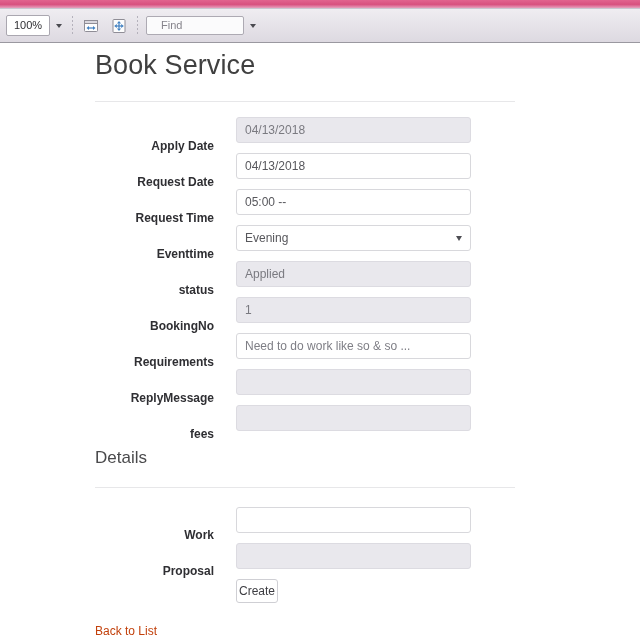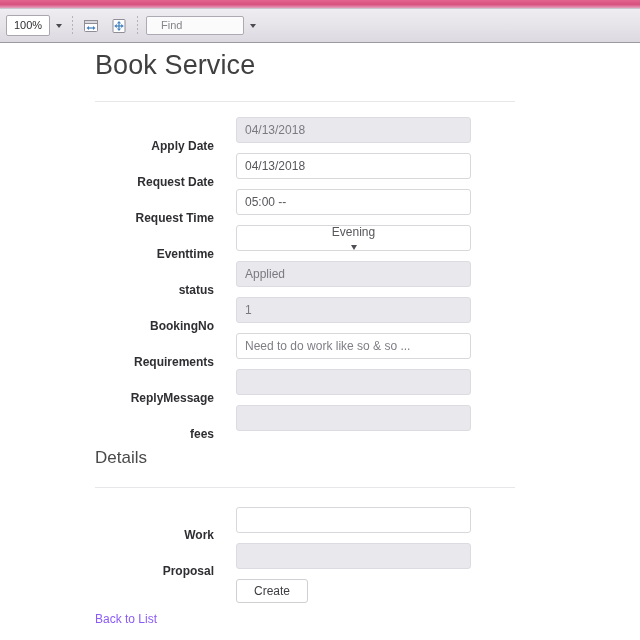--- a/index.html
+++ b/index.html
@@ -161,21 +161,20 @@
     font-family: "Liberation Sans", sans-serif;
     line-height: 1;
   }
   .field.disabled {
     background: #e9e8ed;
     border-color: #dcdbe1;
     color: #7a7a80;
   }
   .field.select {
     justify-content: space-between;
-    flex-direction: column;
   }
   .select-caret {
     width: 0;
     height: 0;
     border-left: 3.5px solid transparent;
     border-right: 3.5px solid transparent;
     border-top: 5px solid #4e4e54;
   }
   .field .placeholderish {
     color: #7e7e85;
@@ -183,37 +182,37 @@
 
   .actions-row {
     display: flex;
     align-items: center;
     height: 34px;
   }
   .actions-spacer { width: 141px; }
   .create-btn {
     height: 24px;
     box-sizing: border-box;
-    padding: 0 17px;
+    padding: 0 2px;
     background: #ffffff;
     border: 1px solid #cfcfd4;
     border-radius: 3px;
     font-size: 12px;
     color: #3d3d42;
     font-family: "Liberation Sans", sans-serif;
     display: inline-flex;
     align-items: center;
     line-height: 1;
     cursor: pointer;
   }
   .back-link {
     display: inline-block;
-    margin-top: 4px;
+    margin-top: 16px;
     font-size: 12px;
-    color: #8b5cf6;
+    color: #c2410c;
     text-decoration: none;
     cursor: pointer;
   }
 </style>
 </head>
 <body>
 
 <div class="viewer-topbar"></div>
 
 <div class="viewer-toolbar">

